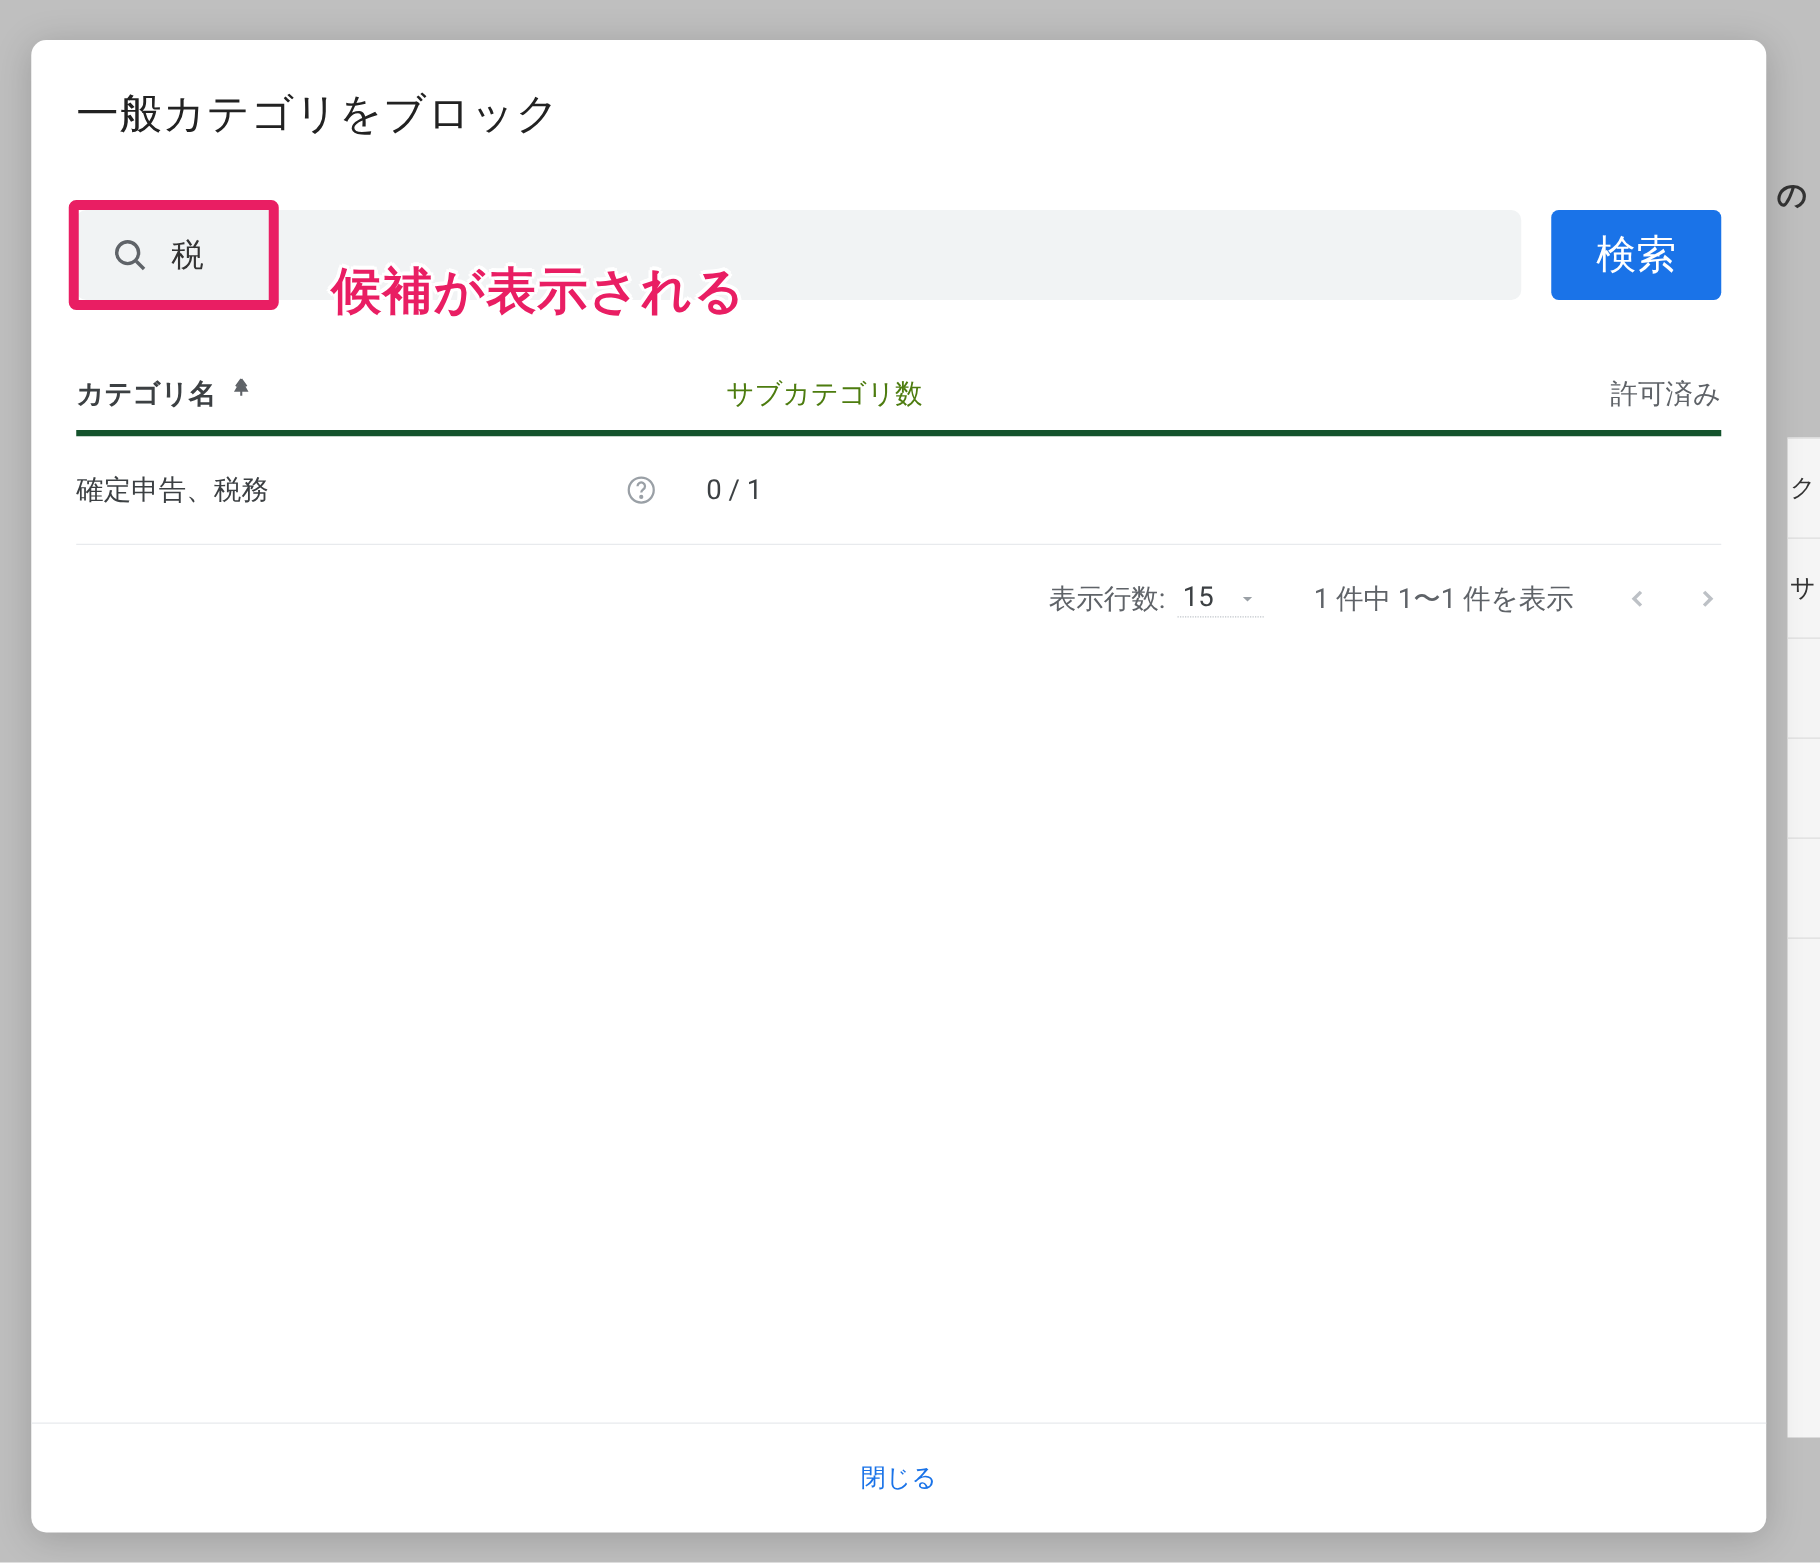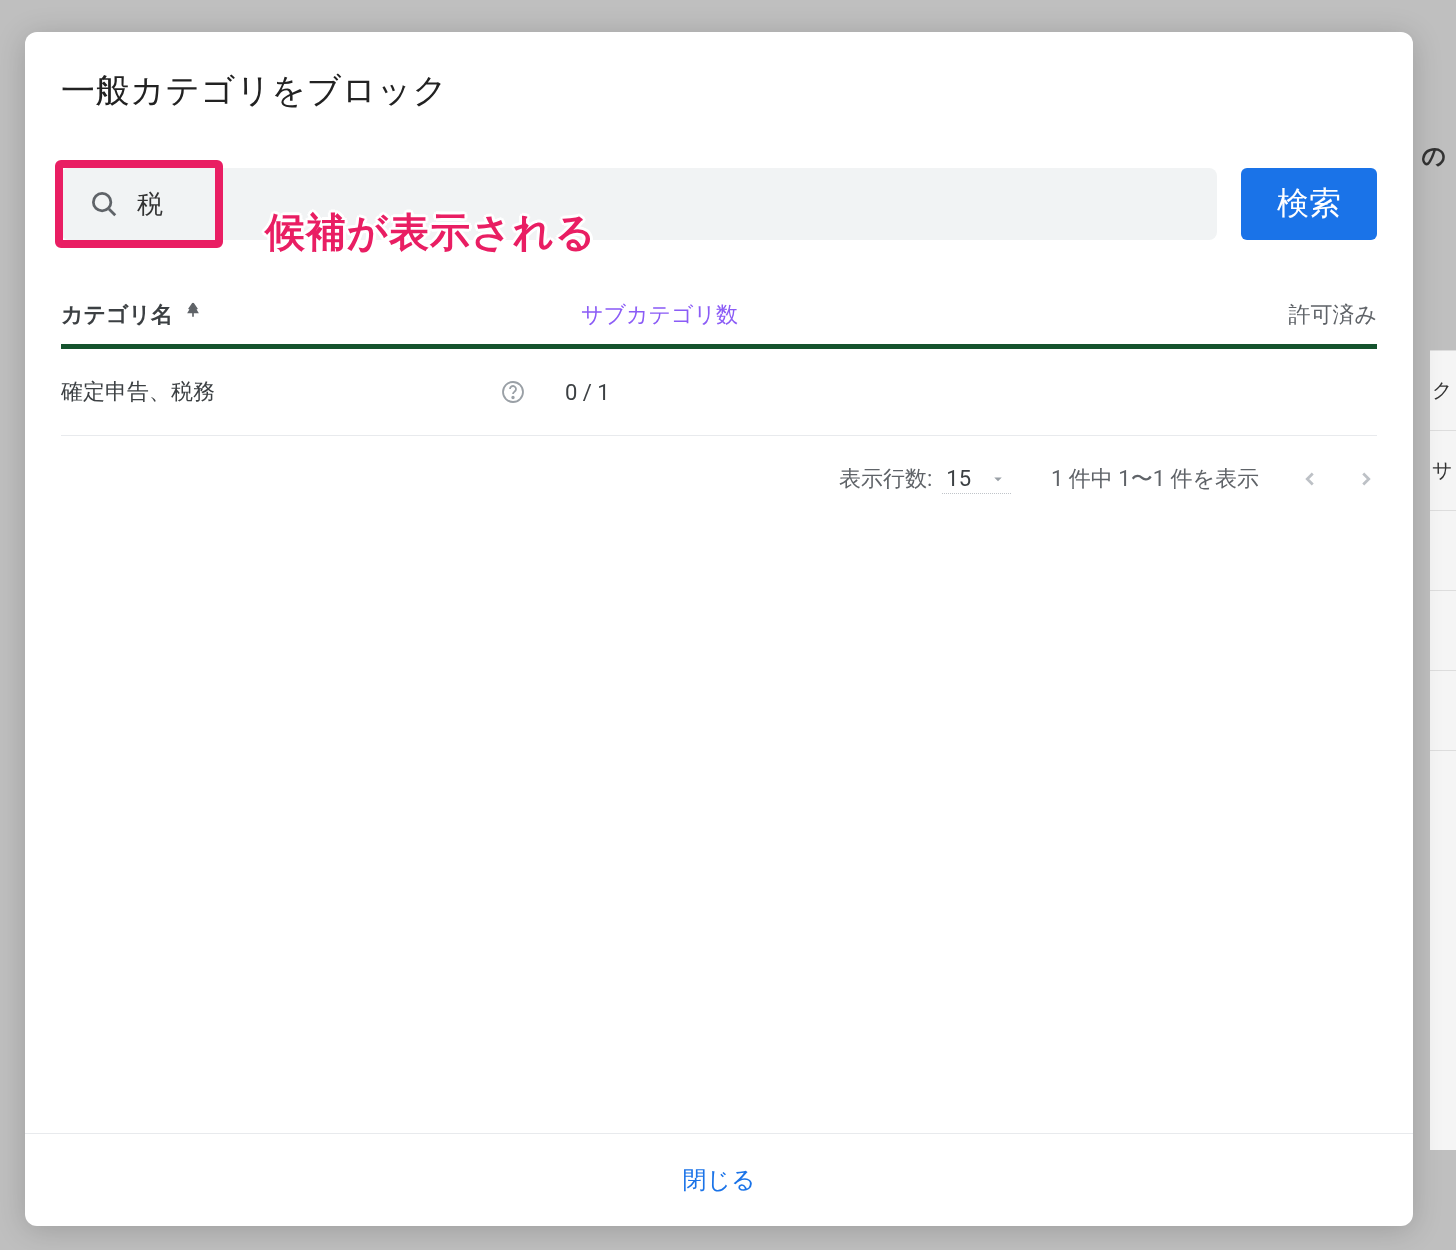--- a/index.html
+++ b/index.html
@@ -118,21 +118,21 @@
     .th-category {
       display: flex;
       align-items: flex-start;
       gap: 10px;
       font-weight: 700;
       width: 440px;
     }
     .th-subcategory {
       flex: 1;
       text-align: left;
-      color: #8b5cf6;
+      color: #4d7c0f;
       font-weight: 400;
       padding-left: 0;
     }
     .th-status {
       width: 200px;
       text-align: right;
       color: #5f6368;
       font-weight: 400;
     }
     .sort-arrow {
@@ -224,21 +224,21 @@
     }
     .modal-footer {
       border-top: 1px solid #e8eaed;
       text-align: center;
       padding: 30px 0;
     }
     .close-btn {
       background: none;
       border: none;
       color: #1a73e8;
-      font-size: 24px;
+      font-size: 20px;
       cursor: pointer;
     }
     .bg-partial {
       position: absolute;
       right: 0;
       top: 350px;
       width: 26px;
       height: 800px;
       background: #f5f5f5;
     }

